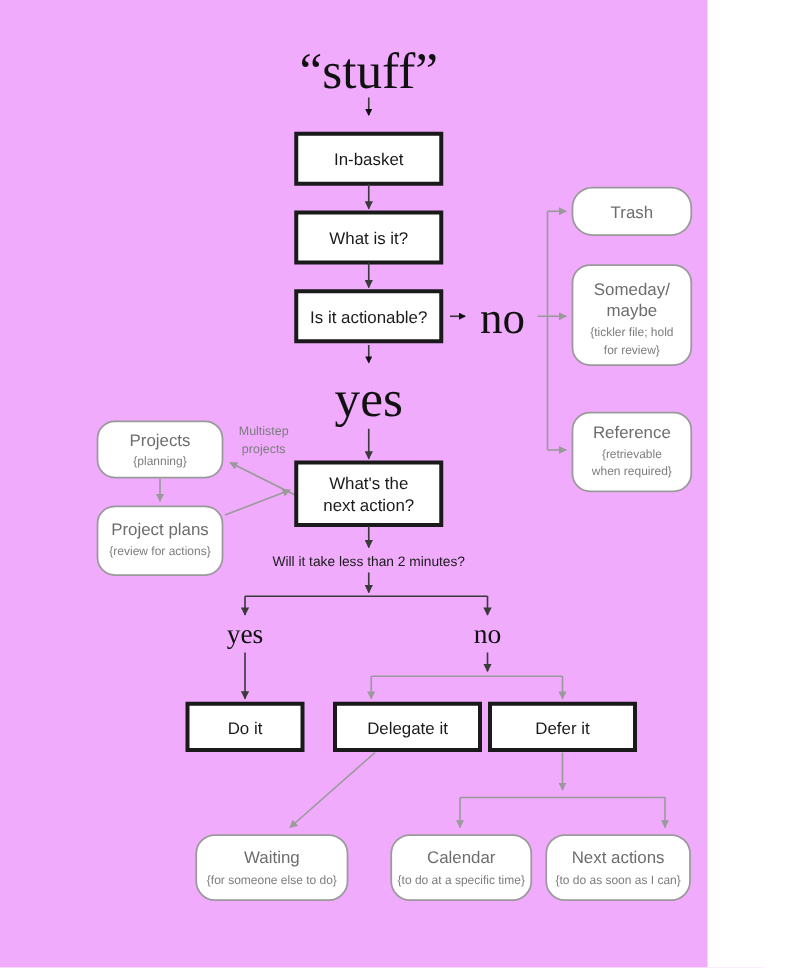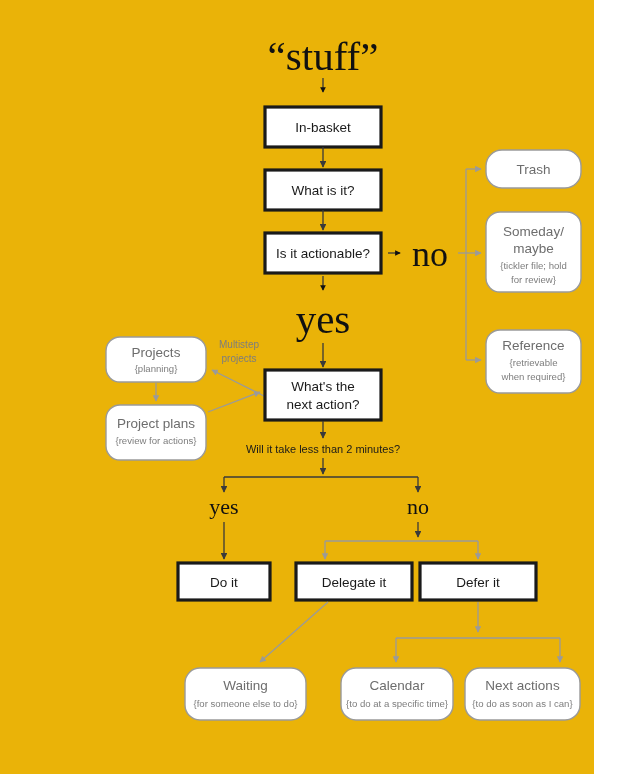--- a/index.html
+++ b/index.html
@@ -10,22 +10,21 @@
   body {
     width: 635px;
     height: 774px;
     overflow: hidden;
     font-family: "Liberation Sans", sans-serif;
   }
   #diagram-root {
     position: relative;
     width: 566px;
     height: 774px;
-    background: #eab308;
-    padding-left: 28px;
+    background: #f0abfc;
   }
   svg#gtd-svg {
     display: block;
     width: 635px;
     height: 774px;
   }
   .box-hard {
     fill: #ffffff;
     stroke: #1a1a1a;
     stroke-width: 3.2;

